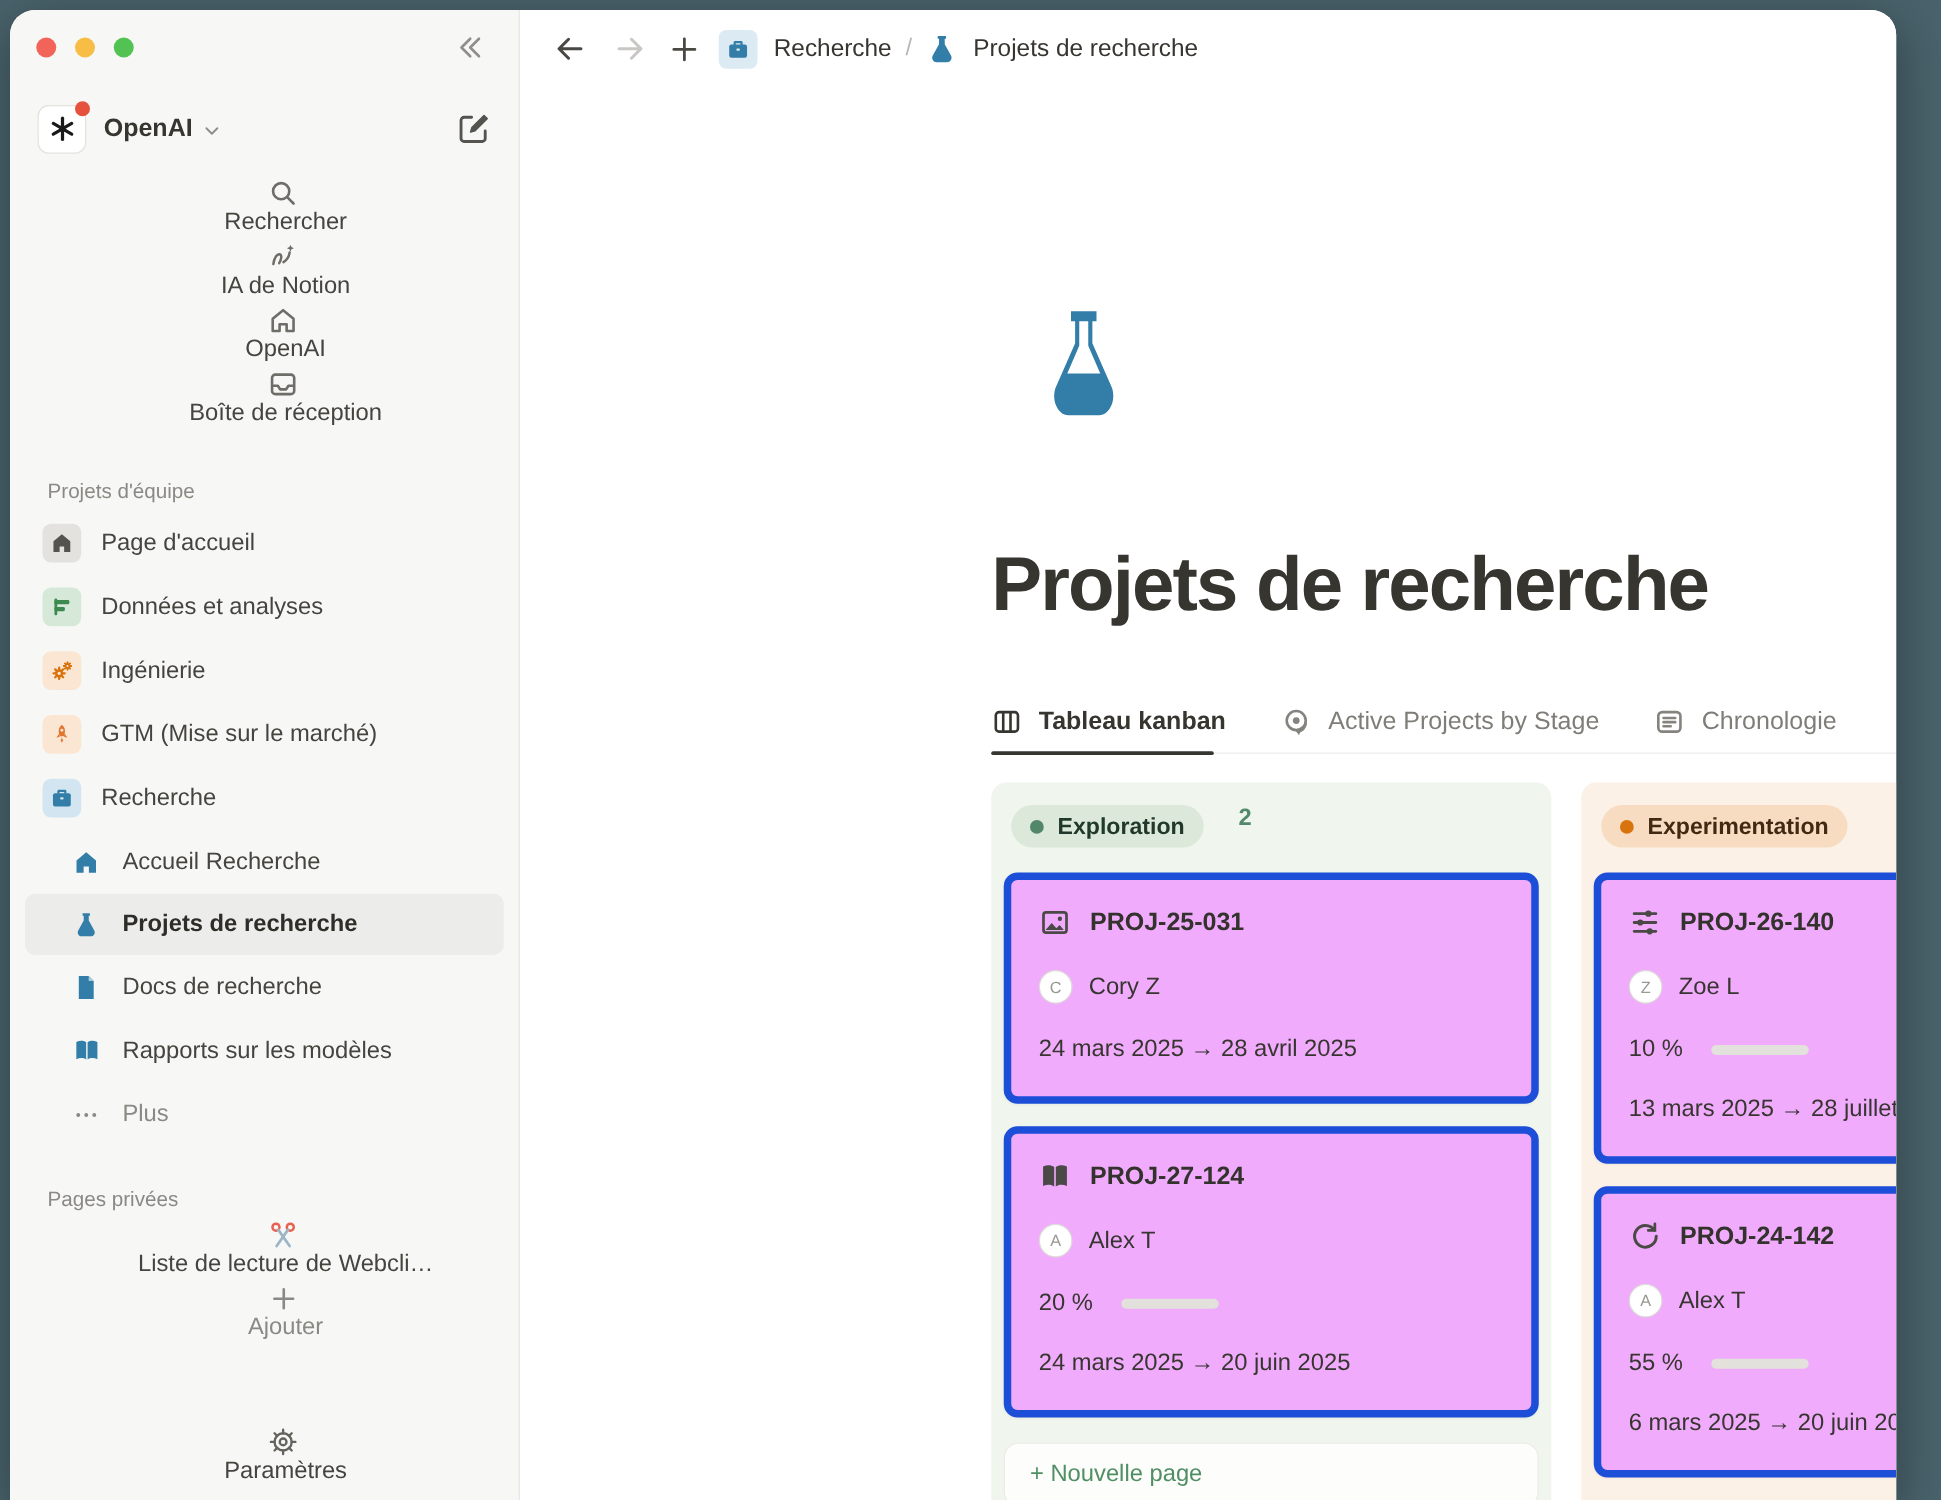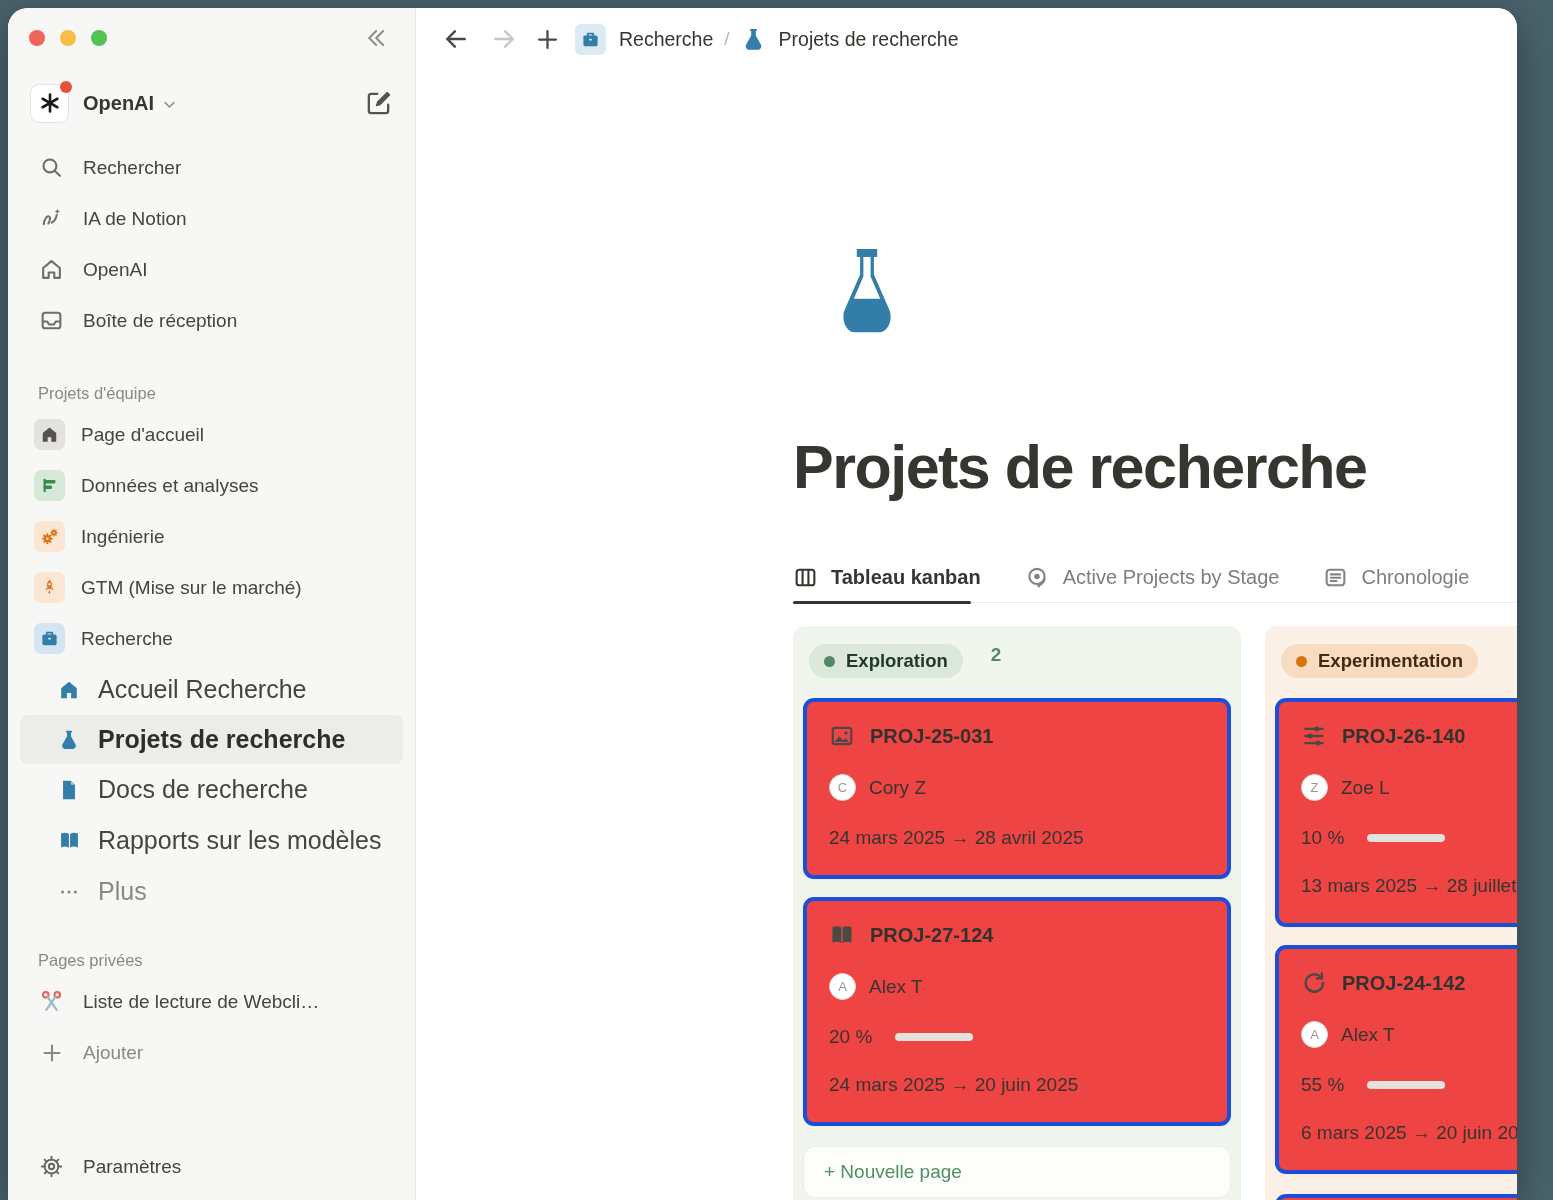--- a/index.html
+++ b/index.html
@@ -16,32 +16,32 @@
   .t-red{background:#f2645a}.t-yellow{background:#f7bd45}.t-green{background:#52c353}
   .collapse{position:absolute;top:16px;right:26px;}
   .workspace{display:flex;align-items:center;margin:72px 22px 0 22px;height:46px;}
   .ws-logo{position:relative;width:37px;height:37px;background:#fff;border:1px solid #e4e3e0;
     border-radius:9px;display:flex;align-items:center;justify-content:center;flex-shrink:0;}
   .ws-dot{position:absolute;top:-4px;right:-4px;width:12px;height:12px;border-radius:50%;background:#e5513c;}
   .ws-name{margin-left:14px;font-size:20px;font-weight:700;color:#37352f;}
   .ws-chevron{margin-left:8px;margin-top:3px;}
   .ws-compose{margin-left:auto;}
   .nav{margin-top:16px;}
-  .srow{display:flex;align-items:center;height:51px;padding-left:30px;cursor:pointer;}
+  .srow{display:flex;align-items:center;height:51px;padding-left:30px;cursor:pointer;flex-direction:column;}
   .srow .sic{width:27px;display:flex;justify-content:center;flex-shrink:0;}
   .srow .slabel{margin-left:18px;font-size:19px;font-weight:500;color:#45443f;
     white-space:nowrap;overflow:hidden;text-overflow:ellipsis;padding-right:14px;}
   .sec-header{margin:38px 0 6px 30px;font-size:16.5px;font-weight:500;color:#8a8983;}
   .tile{width:31px;height:31px;border-radius:7px;display:flex;align-items:center;
     justify-content:center;flex-shrink:0;}
   .trow{display:flex;align-items:center;height:51px;padding-left:26px;cursor:pointer;}
   .trow .slabel{margin-left:16px;font-size:19px;font-weight:500;color:#45443f;white-space:nowrap;}
   .crow{display:flex;align-items:center;height:51px;padding-left:48px;cursor:pointer;}
   .crow .sic{width:26px;display:flex;justify-content:center;flex-shrink:0;}
-  .crow .slabel{margin-left:16px;font-size:25px;font-weight:500;color:#45443f;white-space:nowrap;
+  .crow .slabel{margin-left:16px;font-size:19px;font-weight:500;color:#45443f;white-space:nowrap;
     overflow:hidden;text-overflow:ellipsis;padding-right:10px;}
   .crow.active{background:#ececea;border-radius:8px;margin:0 12px;padding-left:36px;height:49px;}
   .crow.active .slabel{font-weight:700;color:#2f2d28;}
   .muted .slabel{color:#8a8983;}
   .settings-row{position:absolute;bottom:8px;left:0;right:0;}
   
   .main{flex:1;position:relative;background:#fff;overflow:hidden;}
   .topbar{position:absolute;top:0;left:0;right:0;height:62px;display:flex;
     align-items:center;padding-left:26px;}
   .tb-gap{width:20px;flex-shrink:0;}
@@ -64,21 +64,21 @@
   .col{width:448px;flex-shrink:0;border-radius:12px;padding:16px 10px;box-sizing:border-box;}
   .col-explore{background:#f0f6ee;}
   .col-exp{background:#fbf1e7;}
   .col-head{display:flex;align-items:flex-start;margin:2px 0 20px 6px;}
   .pill{display:inline-flex;align-items:center;gap:11px;border-radius:999px;
     padding:6px 15px;font-size:18.5px;font-weight:700;}
   .pill-dot{width:11px;height:11px;border-radius:50%;}
   .pill-green{background:#dbe8da;color:#20392a;}
   .pill-orange{background:#f8dcc2;color:#422a12;}
   .col-count{margin-left:28px;font-size:19px;font-weight:600;color:#53896a;}
-  .card{background:#ef4444;border:4px solid #1d4ed8;border-radius:11px;
+  .card{background:#f0abfc;border:6px solid #1d4ed8;border-radius:11px;
     padding:21px 22px 26px 22px;margin-bottom:18px;box-shadow:0 1px 2px rgba(15,15,15,.04);cursor:pointer;}
   .card-title{display:flex;align-items:center;gap:15px;font-size:20px;font-weight:700;color:#34322d;}
   .card-assignee{display:flex;align-items:center;gap:13px;margin-top:25px;}
   .avatar{width:27px;height:27px;border-radius:50%;border:1px solid #dddbd6;box-sizing:border-box;
     display:flex;align-items:center;justify-content:center;font-size:13px;color:#9a9893;background:#fff;flex-shrink:0;}
   .assignee-name{font-size:19px;color:#37352f;}
   .card-progress{display:flex;align-items:center;gap:23px;margin-top:26px;}
   .pct{font-size:19px;color:#37352f;white-space:nowrap;}
   .bar{width:78px;height:8px;border-radius:4px;background:#e2e1dc;overflow:hidden;}
   .fill{height:100%;background:#4d9168;border-radius:4px;}

